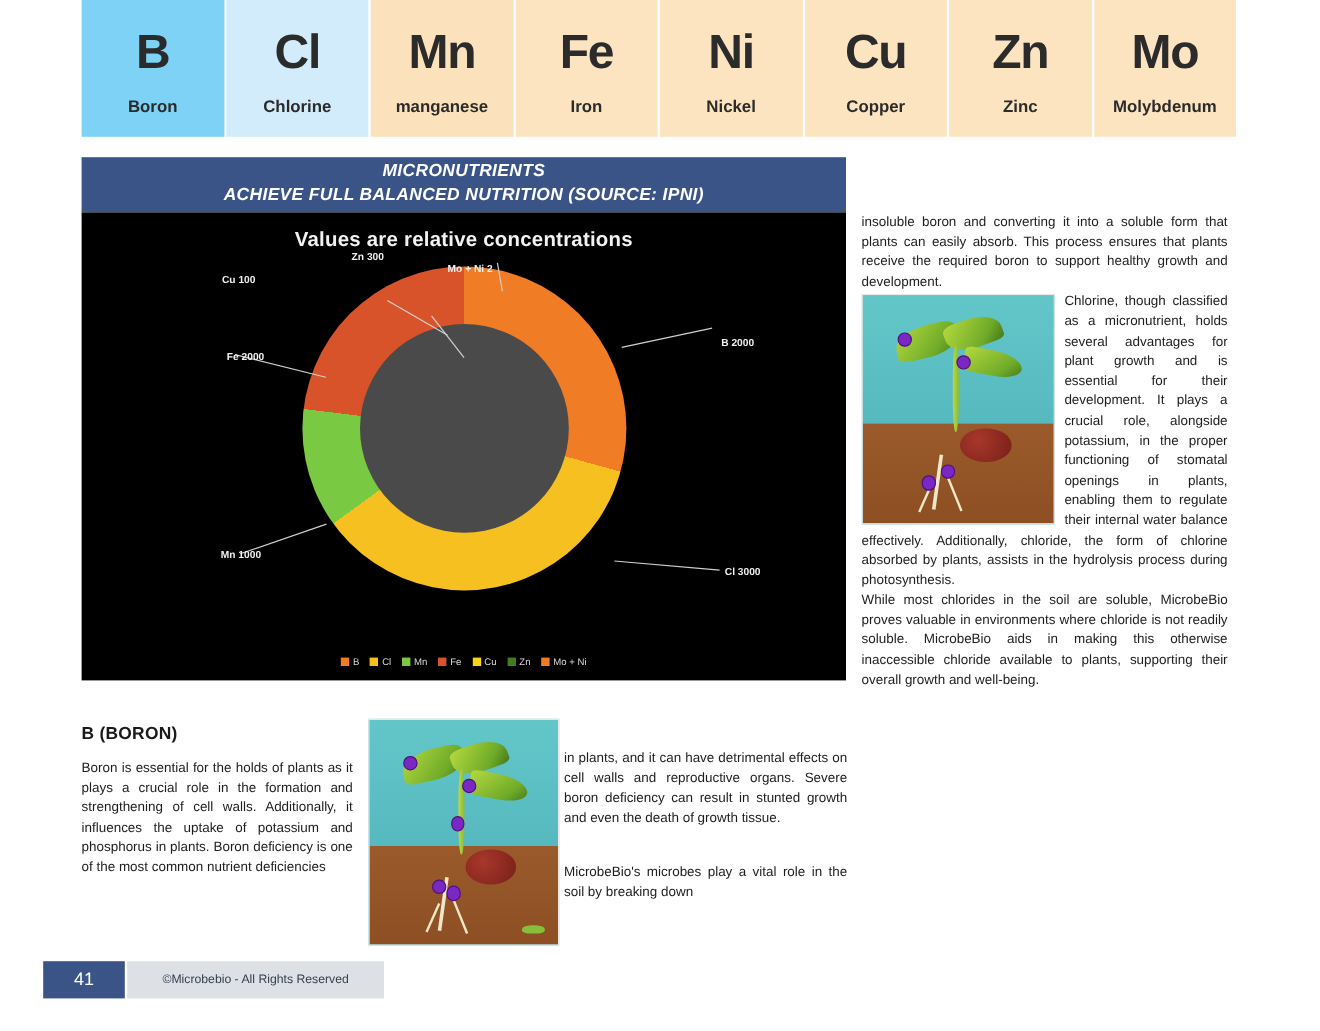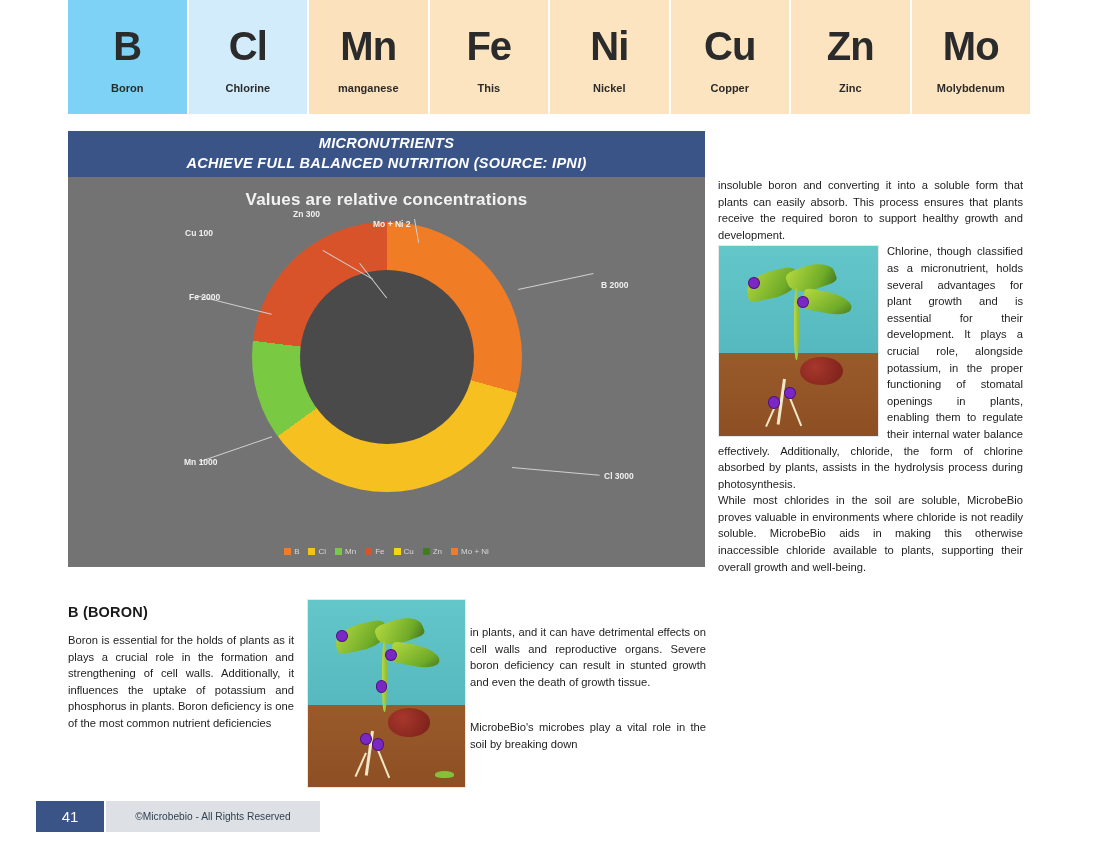--- a/index.html
+++ b/index.html
@@ -25,21 +25,21 @@
     border-right: 2px solid #ffffff;
   }
   .tab:last-child { border-right: none; }
   .tab-symbol {
     font-size: 40px; font-weight: bold;
     color: #2b2b2b; line-height: 1;
     letter-spacing: -1px;
     margin-top: 6px;
   }
   .tab-name {
-    font-size: 11px; font-weight: bold;
+    font-size: 14px; font-weight: bold;
     color: #2b2b2b; margin-top: 16px;
     text-align: right;
   }
 
   
   .banner {
     position: absolute; left: 68px; top: 131px;
     width: 637px; height: 46px;
     background: #3b5487;
     display: flex; flex-direction: column;
@@ -51,21 +51,21 @@
   }
   .banner-line2 {
     color: #ffffff; font-size: 14.5px; font-weight: bold;
     letter-spacing: 0.3px; line-height: 1.35;
   }
 
   
   .chart-panel {
     position: absolute; left: 68px; top: 177px;
     width: 637px; height: 390px;
-    background: #737373;
+    background: #000000;
     overflow: hidden;
   }
   .chart-title {
     position: absolute; top: 13px; left: 0; right: 0;
     text-align: center;
     color: #f2f2f2;
     font-size: 17px; font-weight: bold;
     letter-spacing: 0.2px;
   }
   .donut-wrap {
@@ -254,21 +254,21 @@
   <div class="tab" style="background: rgb(211, 236, 251);">
     <div class="tab-symbol">Cl</div>
     <div class="tab-name">Chlorine</div>
   </div>
   <div class="tab" style="background: rgb(252, 226, 188);">
     <div class="tab-symbol">Mn</div>
     <div class="tab-name">manganese</div>
   </div>
   <div class="tab" style="background: rgb(253, 228, 192);">
     <div class="tab-symbol">Fe</div>
-    <div class="tab-name">This</div>
+    <div class="tab-name">Iron</div>
   </div>
   <div class="tab" style="background: rgb(253, 228, 192);">
     <div class="tab-symbol">Ni</div>
     <div class="tab-name">Nickel</div>
   </div>
   <div class="tab" style="background: rgb(253, 228, 192);">
     <div class="tab-symbol">Cu</div>
     <div class="tab-name">Copper</div>
   </div>
   <div class="tab" style="background: rgb(253, 228, 192);">

